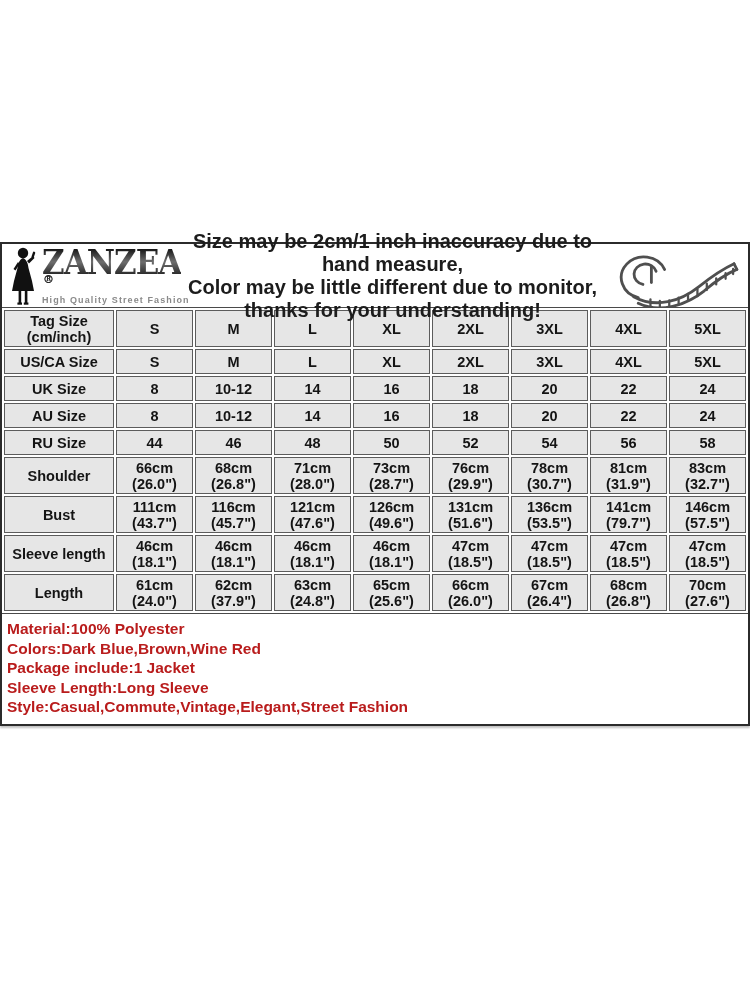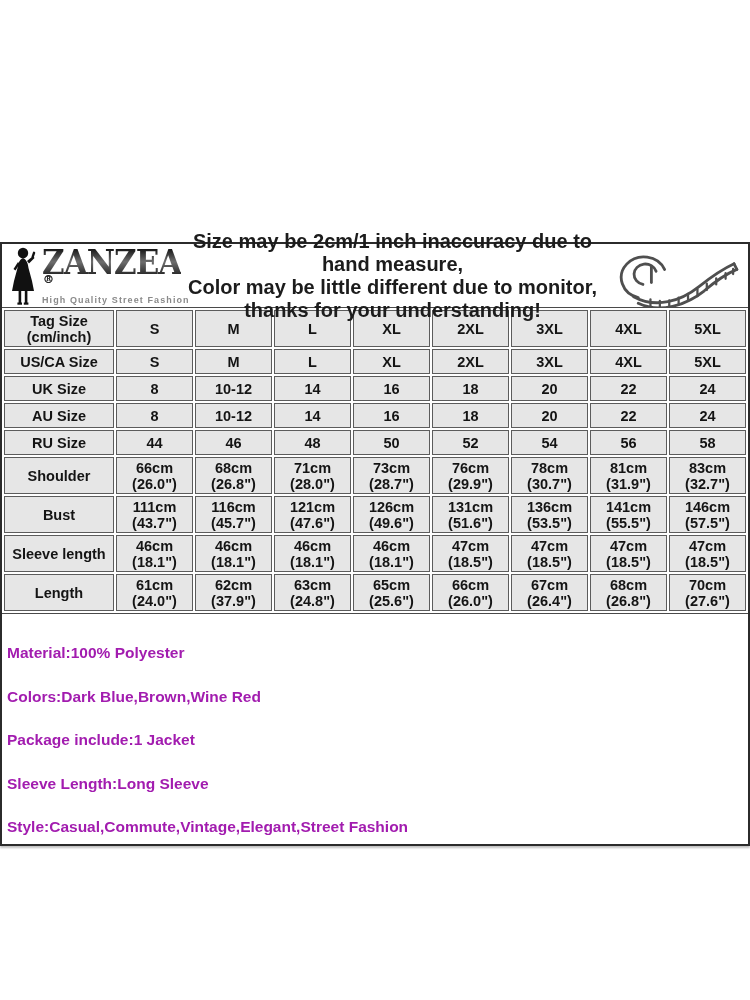--- a/index.html
+++ b/index.html
@@ -120,23 +120,22 @@
   td.label-cell { font-size: 14.5px; margin-top: 45px; }
   
   .product-info {
     padding: 5px 5px 7px 5px;
     background: #ffffff;
   }
   .product-info-line {
     font-weight: bold;
     font-size: 15.5px;
     line-height: 19.5px;
-    color: #a21caf;
+    color: #b91c1c;
     white-space: nowrap;
-    margin-top: 24px;
   }
   svg { display: block; }
 </style>
 </head>
 <body>
 
 <div class="page">
   <div class="chart-box">
 
     <div class="chart-header">
@@ -286,21 +285,21 @@
 (45.7")</td>
             <td>121cm
 (47.6")</td>
             <td>126cm
 (49.6")</td>
             <td>131cm
 (51.6")</td>
             <td>136cm
 (53.5")</td>
             <td>141cm
-(55.5")</td>
+(79.7")</td>
             <td>146cm
 (57.5")</td>
           </tr>
           <tr class="row-measure">
             <td class="label-cell">Sleeve length</td>
             <td>46cm
 (18.1")</td>
             <td>46cm
 (18.1")</td>
             <td>46cm

